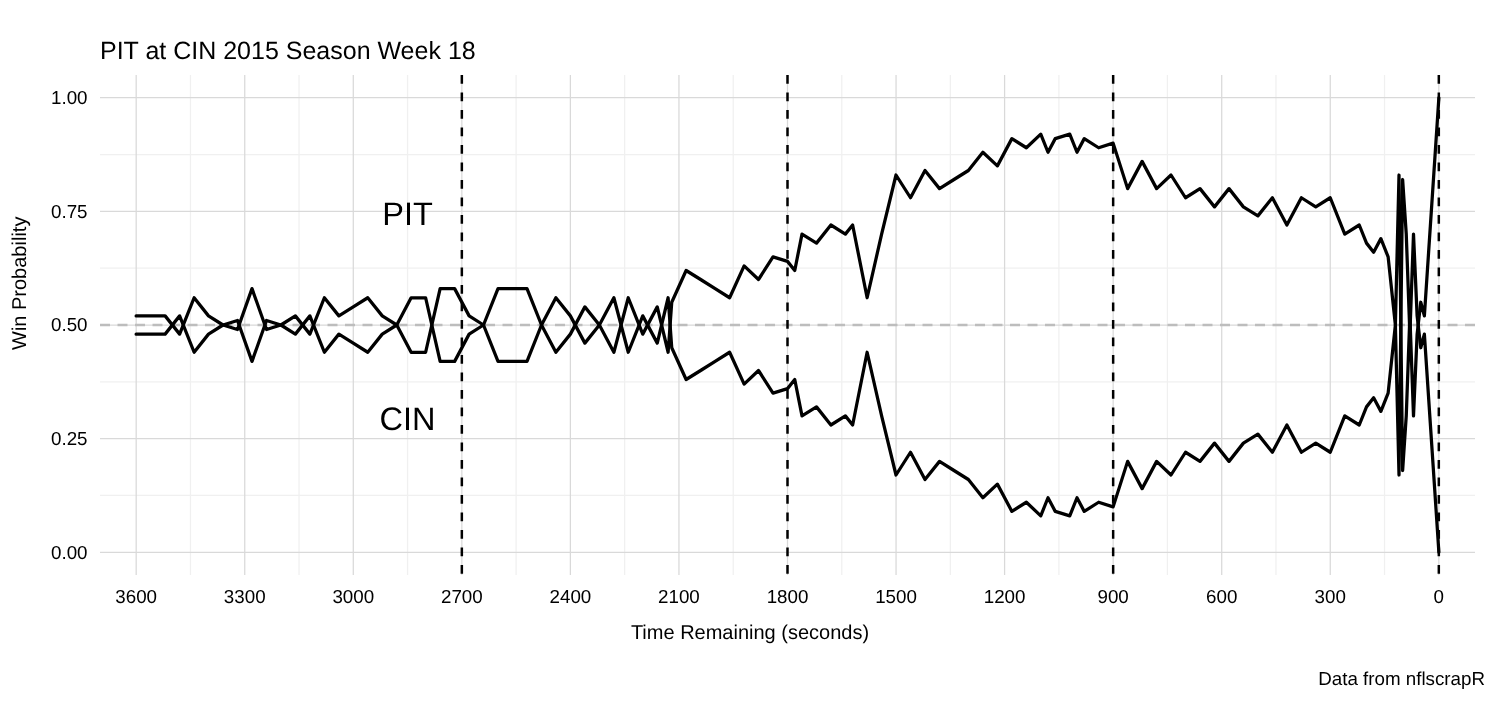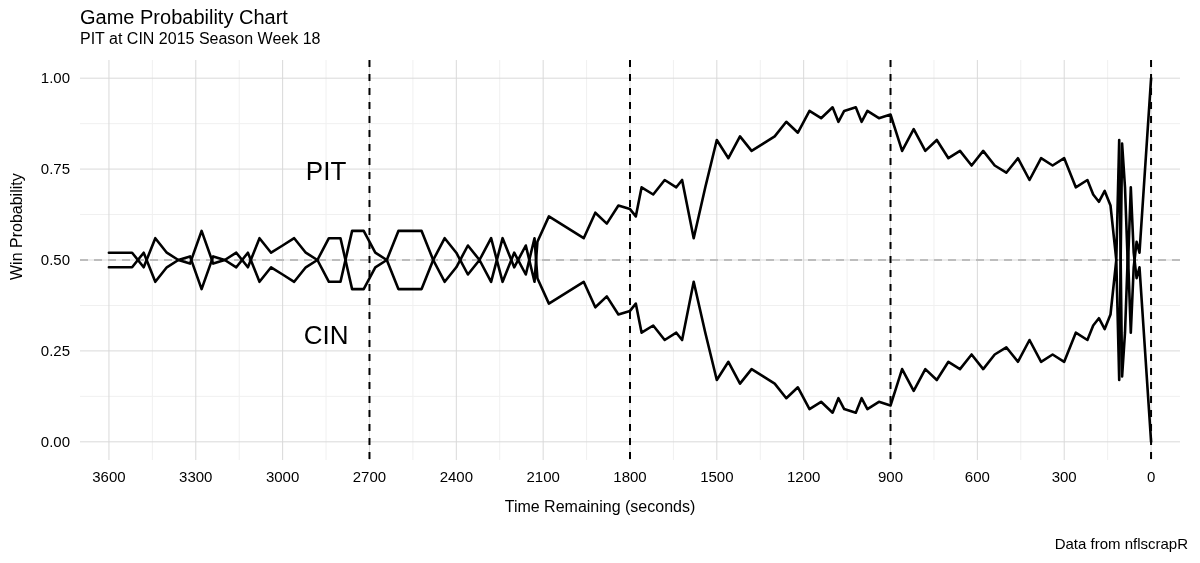--- a/index.html
+++ b/index.html
@@ -18,21 +18,21 @@
   .title {
     position: absolute;
     left: 80px;
     top: 6px;
     font-size: 20px;
   }
   .subtitle {
     position: absolute;
     left: 80px;
     top: 30px;
-    font-size: 16px;
+    font-size: 20px;
   }
   .ylab {
     position: absolute;
     left: 8px;
     top: 280px;
     transform: rotate(-90deg);
     transform-origin: left top;
     font-size: 16px;
   }
   .xlab {
@@ -90,21 +90,20 @@
   }
   .annot {
     font-size: 26px;
     fill: #000;
   }
 </style>
 </head>
 <body>
 
 <div class="wrap">
-  <div class="title">Game Probability Chart</div>
   <div class="subtitle">PIT at CIN 2015 Season Week 18</div>
   <div class="ylab">Win Probability</div>
   <div class="xlab">Time Remaining (seconds)</div>
   <div class="caption">Data from nflscrapR</div>
 
   <div class="plot">
     <svg id="plot-svg" width="1100" height="460" style="overflow: visible;">
         <line x1="72.36842105263158" x2="72.36842105263158" y1="0" y2="400" class="grid-minor"></line>
         <line x1="159.21052631578948" x2="159.21052631578948" y1="0" y2="400" class="grid-minor"></line>
         <line x1="246.05263157894737" x2="246.05263157894737" y1="0" y2="400" class="grid-minor"></line>

